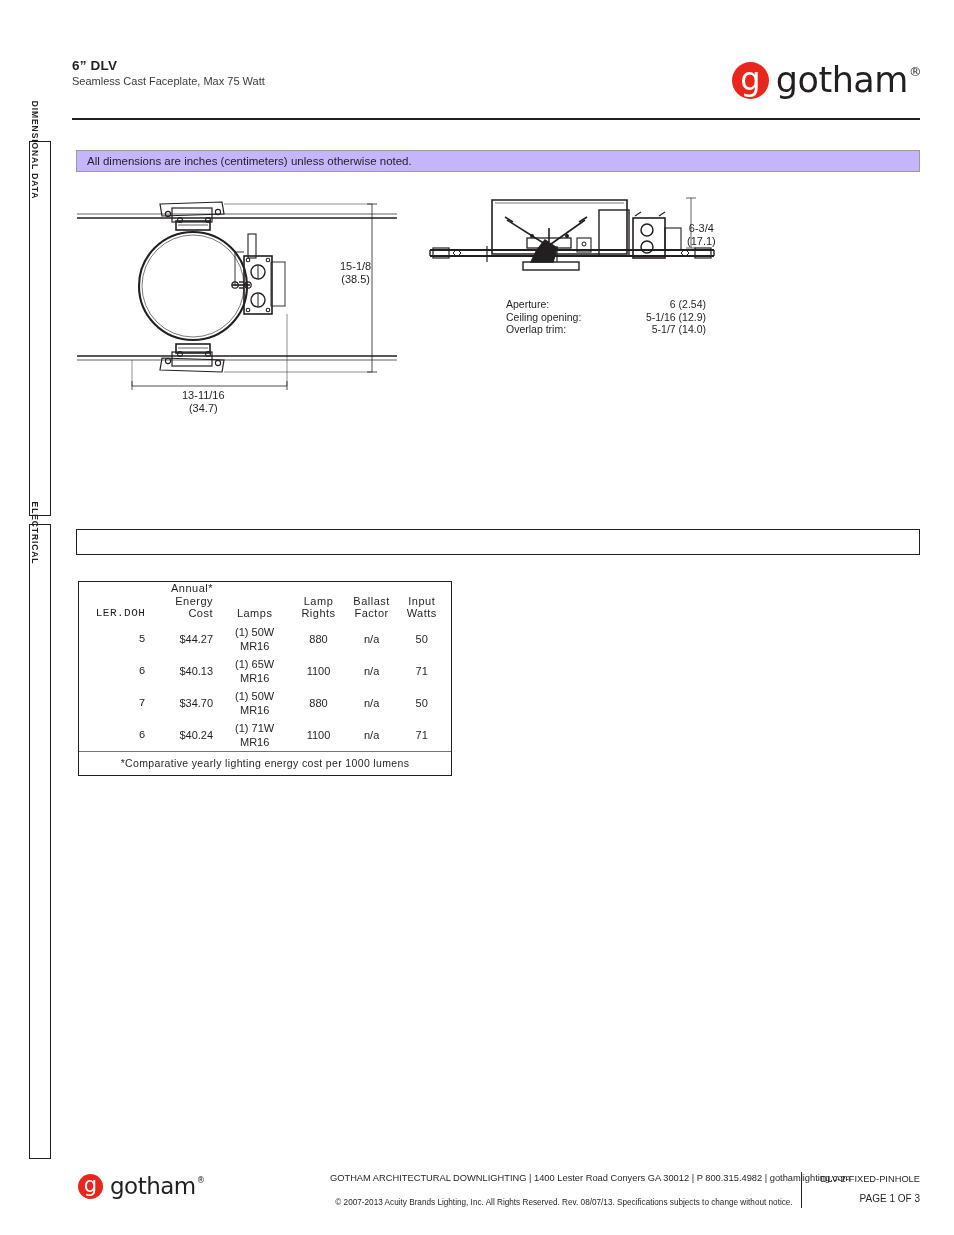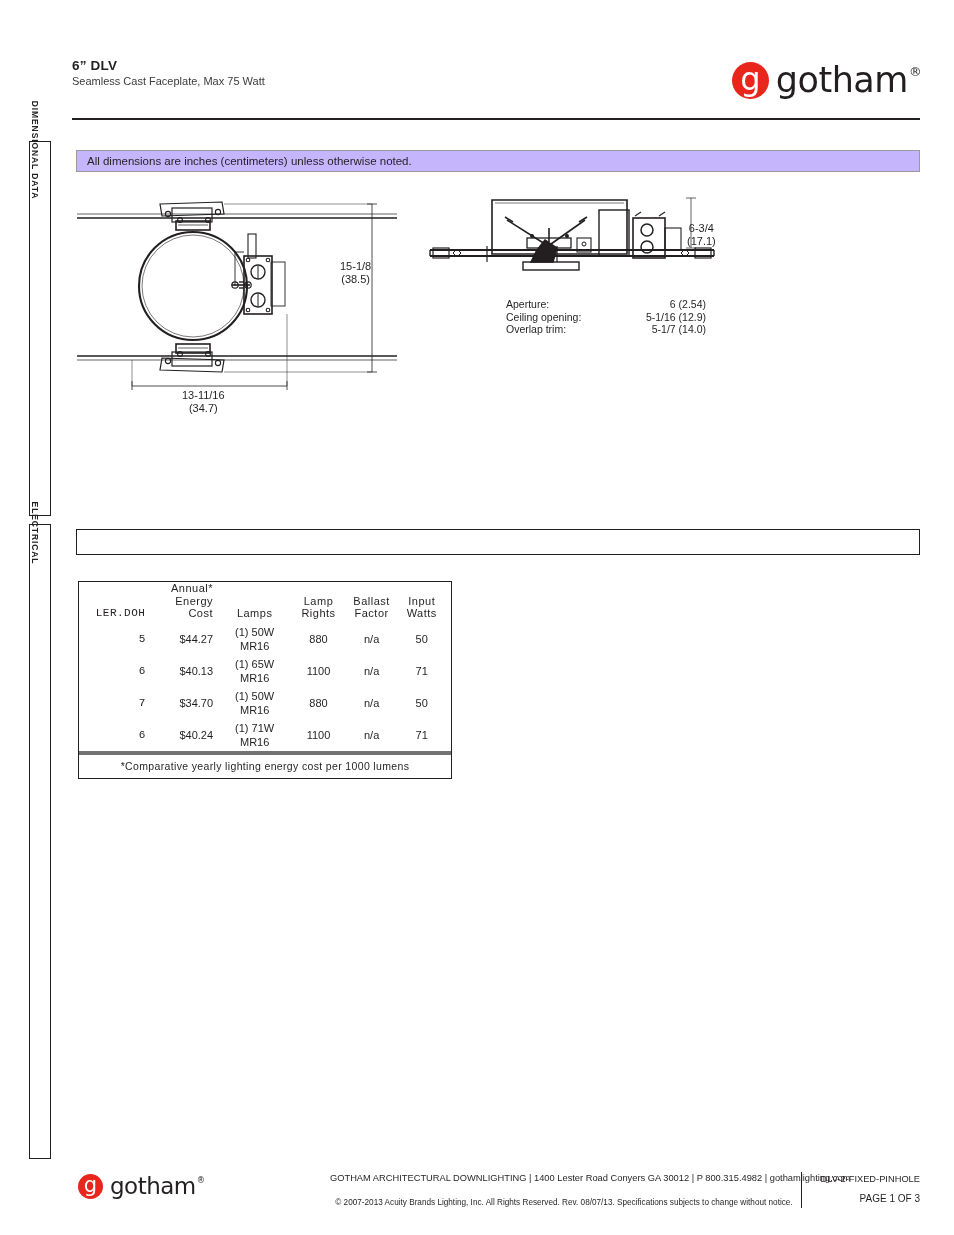--- a/index.html
+++ b/index.html
@@ -238,21 +238,21 @@
     line-height: 14px;
   }
   .col-ler   { width: 74px; text-align: right; padding-right: 8px !important; font-family: Liberation Mono, monospace; }
   .col-cost  { width: 68px; text-align: right; }
   .col-lamps { width: 96px; text-align: center; }
   .col-lum   { width: 54px; text-align: center; }
   .col-bal   { width: 54px; text-align: center; }
   .col-watt  { width: 46px; text-align: center; padding-right: 10px !important; }
   .th-head { padding-top: 8px; }
   .energy-foot {
-    border-top: 4px solid #737373;
+    border-top: 1px solid #737373;
     text-align: center;
     font-size: 10.5px;
     letter-spacing: .35px;
     padding: 5px 4px 6px 4px;
     color: #231f20;
     white-space: nowrap;
   }
 
   
   .footer {

